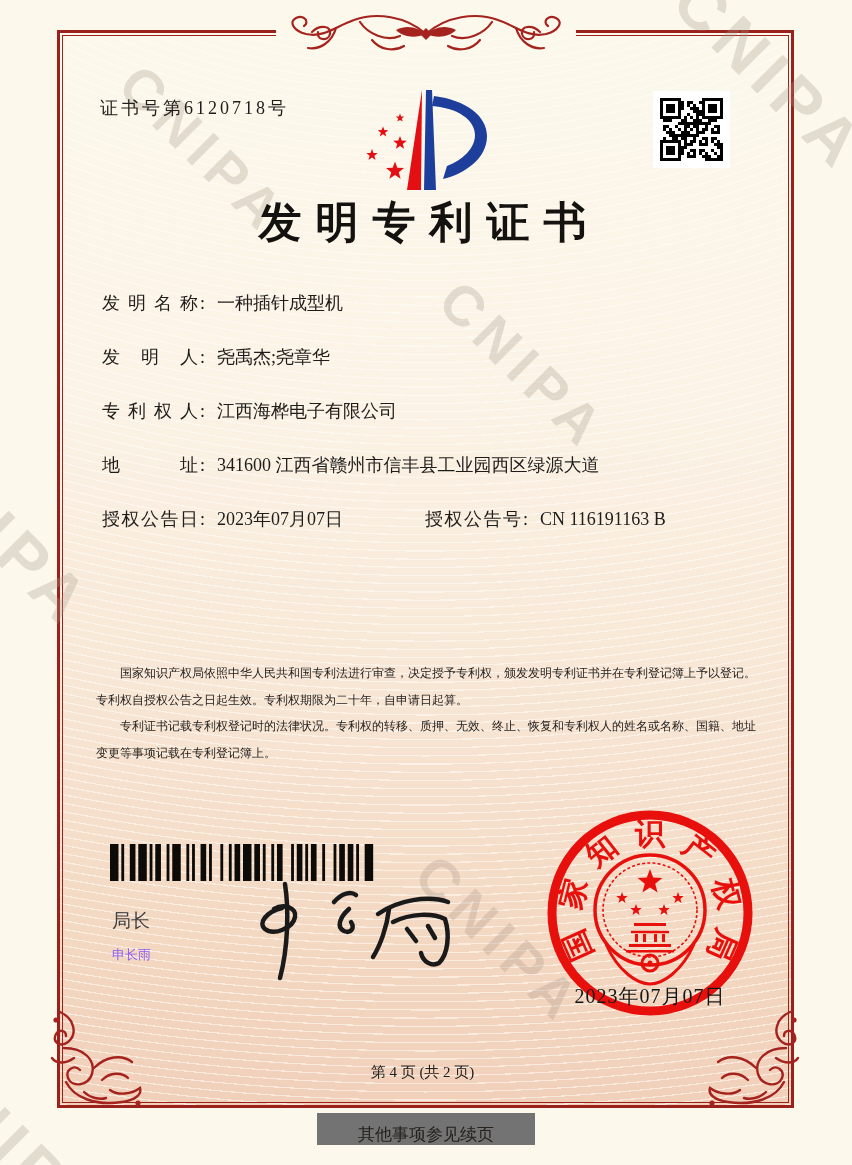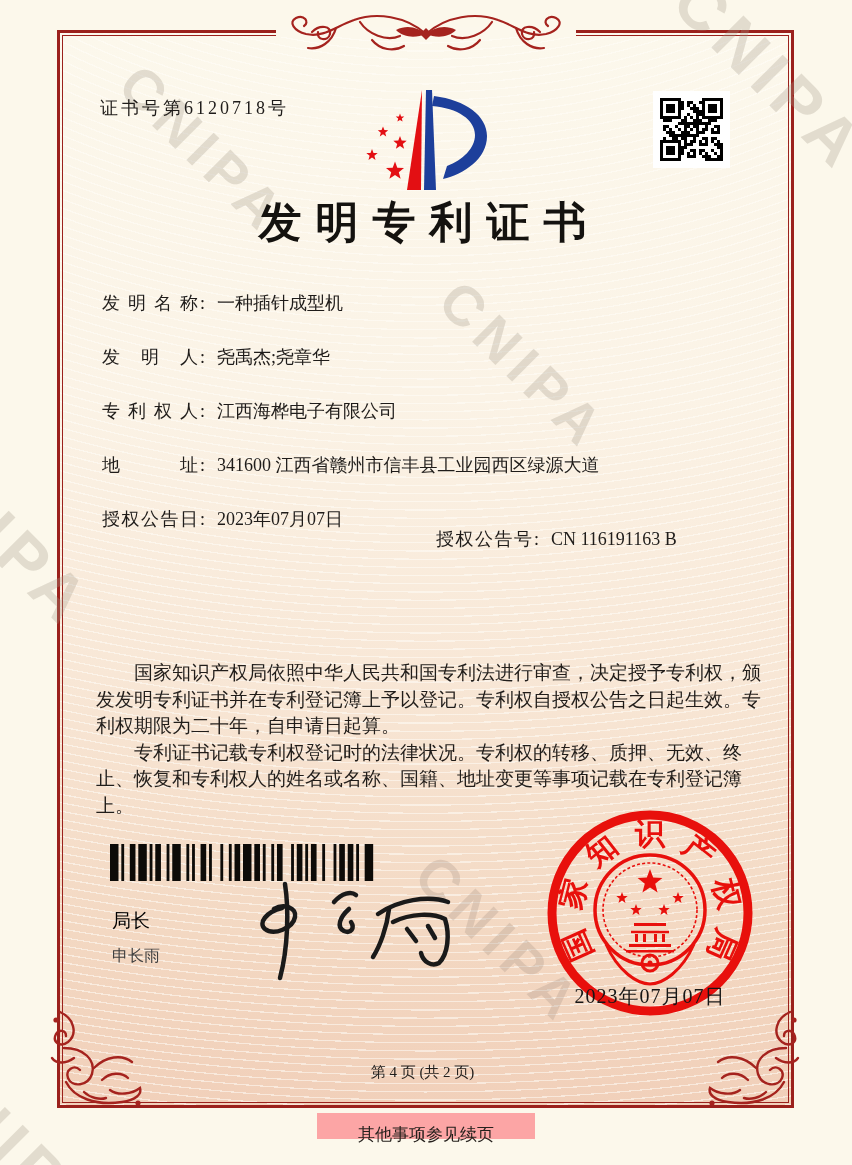--- a/index.html
+++ b/index.html
@@ -31,38 +31,38 @@
   .title{position:absolute;left:57px;top:194px;width:731px;text-align:center;
          font-size:43px;font-weight:bold;letter-spacing:14px;padding-left:14px;box-sizing:border-box;
          color:#14120f;z-index:2;}
   
   .fields{position:absolute;left:102px;top:292px;width:660px;font-size:18px;z-index:2;}
   .f-row{height:54px;line-height:23px;position:relative;}
   .f-label{display:inline-block;width:96px;text-align:justify;text-align-last:justify;
            text-justify:inter-character;vertical-align:top;}
   .f-colon{margin-left:2px;}
   .f-value{margin-left:12px;}
-  .grant-col2{position:absolute;left:334px;top:0;margin-top:20px;}
-  
-  .body-text{position:absolute;left:96px;top:660px;width:668px;font-size:19px;
+  .grant-col2{position:absolute;left:323px;top:0;}
+  
+  .body-text{position:absolute;left:96px;top:660px;width:668px;font-size:12px;
              line-height:26.5px;z-index:2;color:#211d1a;}
   .body-text p{margin:0;text-indent:2em;}
   
   .barcode{position:absolute;left:110px;top:844px;z-index:2;}
   .sig-title{position:absolute;left:112px;top:908px;font-size:19px;z-index:2;
-             font-family:Liberation Serif, serif;color:#000000;}
-  .sig-name{position:absolute;left:112px;top:946px;font-size:16px;z-index:2;
-            font-family:"Liberation Sans",sans-serif;color:#404040;}
+             font-family:Liberation Serif, serif;color:#404040;}
+  .sig-name{position:absolute;left:112px;top:946px;font-size:13px;z-index:2;
+            font-family:"Liberation Sans",sans-serif;color:#8b5cf6;}
   .sig-hand{position:absolute;left:230px;top:878px;z-index:2;}
   .seal{position:absolute;left:543px;top:806px;z-index:3;}
   .seal-char{font-size:30px;font-weight:bold;fill:#e8100c;font-family:"Liberation Serif",serif;}
   .seal-date{font-size:20px;fill:#161616;font-family:"Liberation Serif",serif;letter-spacing:1px;}
   .page-num{position:absolute;left:57px;top:1063px;width:731px;text-align:center;
             font-size:15px;z-index:2;}
-  .cont-box{position:absolute;left:317px;top:1113px;width:218px;height:26px;background:#fca5a5;
+  .cont-box{position:absolute;left:317px;top:1113px;width:218px;height:32px;background:#737373;
             text-align:center;line-height:43px;font-size:17px;z-index:4;color:#25201c;}
   
   .orn{position:absolute;z-index:2;pointer-events:none;}
   .orn-top{left:276px;top:4px;}
   .orn-bl{left:44px;top:1008px;}
   .orn-br{left:702px;top:1008px;transform:scaleX(-1);}
   svg{display:block;}
 </style>
 </head>
 <body>

